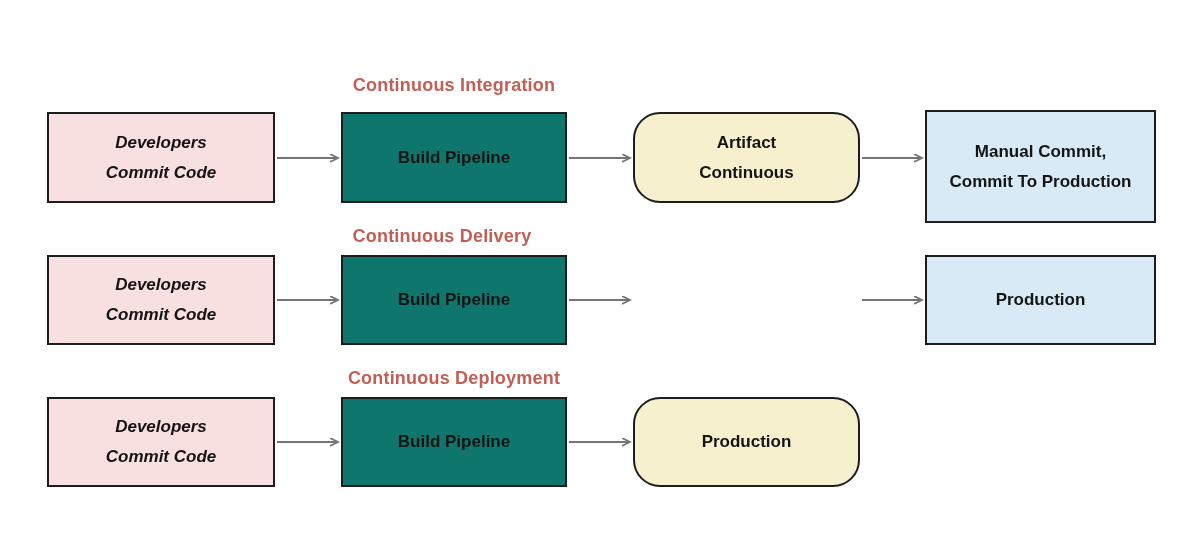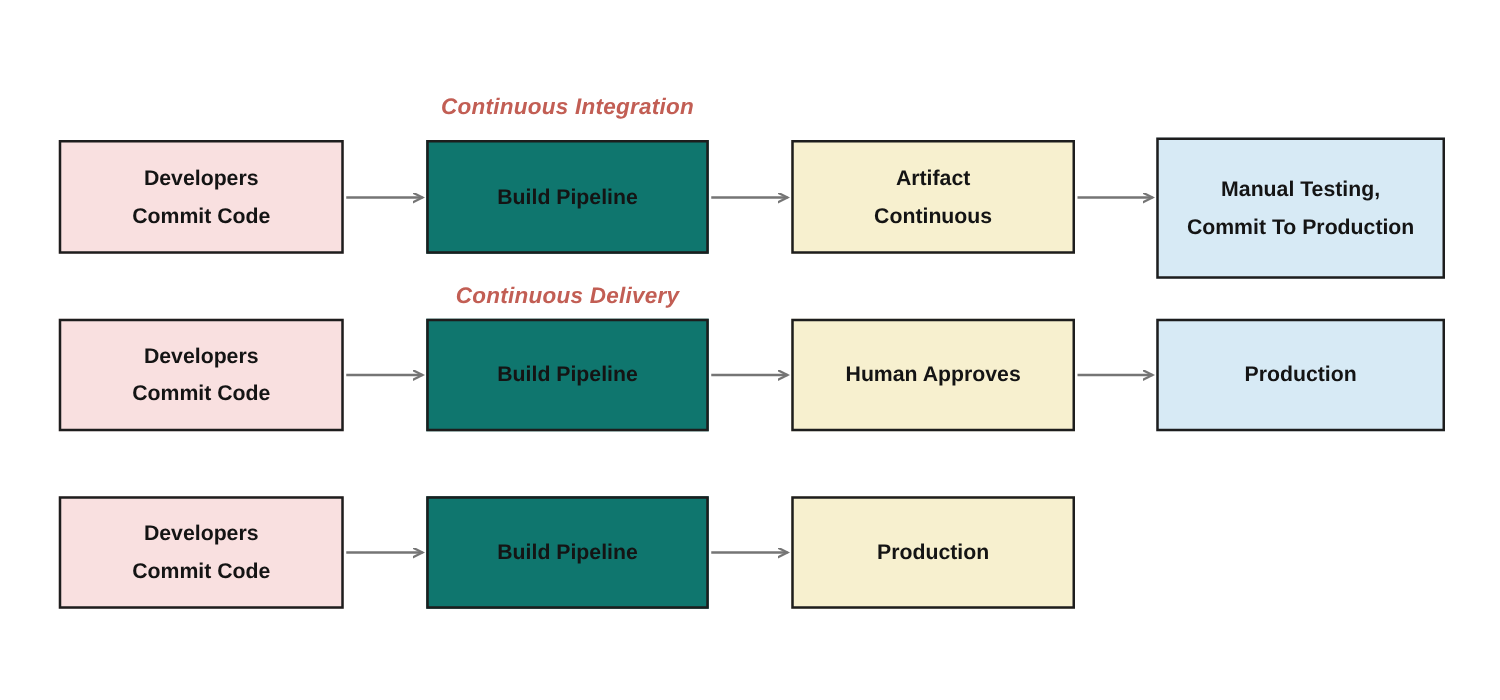--- a/index.html
+++ b/index.html
@@ -16,42 +16,41 @@
     overflow: hidden;
   }
   .row-title {
     position: absolute;
     width: 320px;
     text-align: center;
     font-size: 18px;
     font-weight: 700;
     color: #c25e54;
     letter-spacing: 0.2px;
-    font-style: italic;
   }
   .box {
     position: absolute;
     box-sizing: border-box;
     border: 2px solid #1d1d1d;
     display: flex;
     flex-direction: column;
     justify-content: center;
     align-items: center;
     text-align: center;
   }
   .box .line {
     font-size: 17px;
     font-weight: 700;
     color: #141414;
     line-height: 30px;
     white-space: nowrap;
   }
-  .fill-pink   { background: #f9e0e0; }
+  .fill-pink   { background: #f9e0e0; font-style: italic; }
   .fill-green  { background: #0f766e; }
-  .fill-yellow { background: #f7f0cf; }
+  .fill-yellow { background: #f7f0cf; border-radius: 27px; }
   .fill-blue   { background: #d7eaf5; }
   svg.arrows {
     position: absolute;
     left: 0; top: 0;
     width: 1200px;
     height: 560px;
     pointer-events: none;
   }
 </style>
 </head>
@@ -69,43 +68,41 @@
   <div class="box fill-green" style="left:341px; top:112px; width:226px; height:91px;">
     <div class="line">Build Pipeline</div>
   </div>
 
   <div class="box fill-yellow" style="left:633px; top:112px; width:227px; height:91px;">
     <div class="line">Artifact</div>
     <div class="line">Continuous</div>
   </div>
 
   <div class="box fill-blue" style="left:925px; top:110px; width:231px; height:113px;">
-    <div class="line">Manual Testing,</div>
+    <div class="line">Manual Commit,</div>
     <div class="line">Commit To Production</div>
   </div>
 
-  <div class="row-title" style="left:294px; top:226px;">Continuous Delivery</div>
+  <div class="row-title" style="left:282px; top:226px;">Continuous Delivery</div>
 
   <div class="box fill-pink" style="left:47px; top:255px; width:228px; height:90px;">
     <div class="line">Developers</div>
     <div class="line">Commit Code</div>
   </div>
 
   <div class="box fill-green" style="left:341px; top:255px; width:226px; height:90px;">
     <div class="line">Build Pipeline</div>
   </div>
 
-  <div class="box fill-yellow" style="left:633px; top:255px; width:227px; height:90px;">
-    <div class="line">Human Approves</div>
-  </div>
 
   <div class="box fill-blue" style="left:925px; top:255px; width:231px; height:90px;">
     <div class="line">Production</div>
   </div>
 
+  <div class="row-title" style="left:294px; top:368px;">Continuous Deployment</div>
 
   <div class="box fill-pink" style="left:47px; top:397px; width:228px; height:90px;">
     <div class="line">Developers</div>
     <div class="line">Commit Code</div>
   </div>
 
   <div class="box fill-green" style="left:341px; top:397px; width:226px; height:90px;">
     <div class="line">Build Pipeline</div>
   </div>
 

